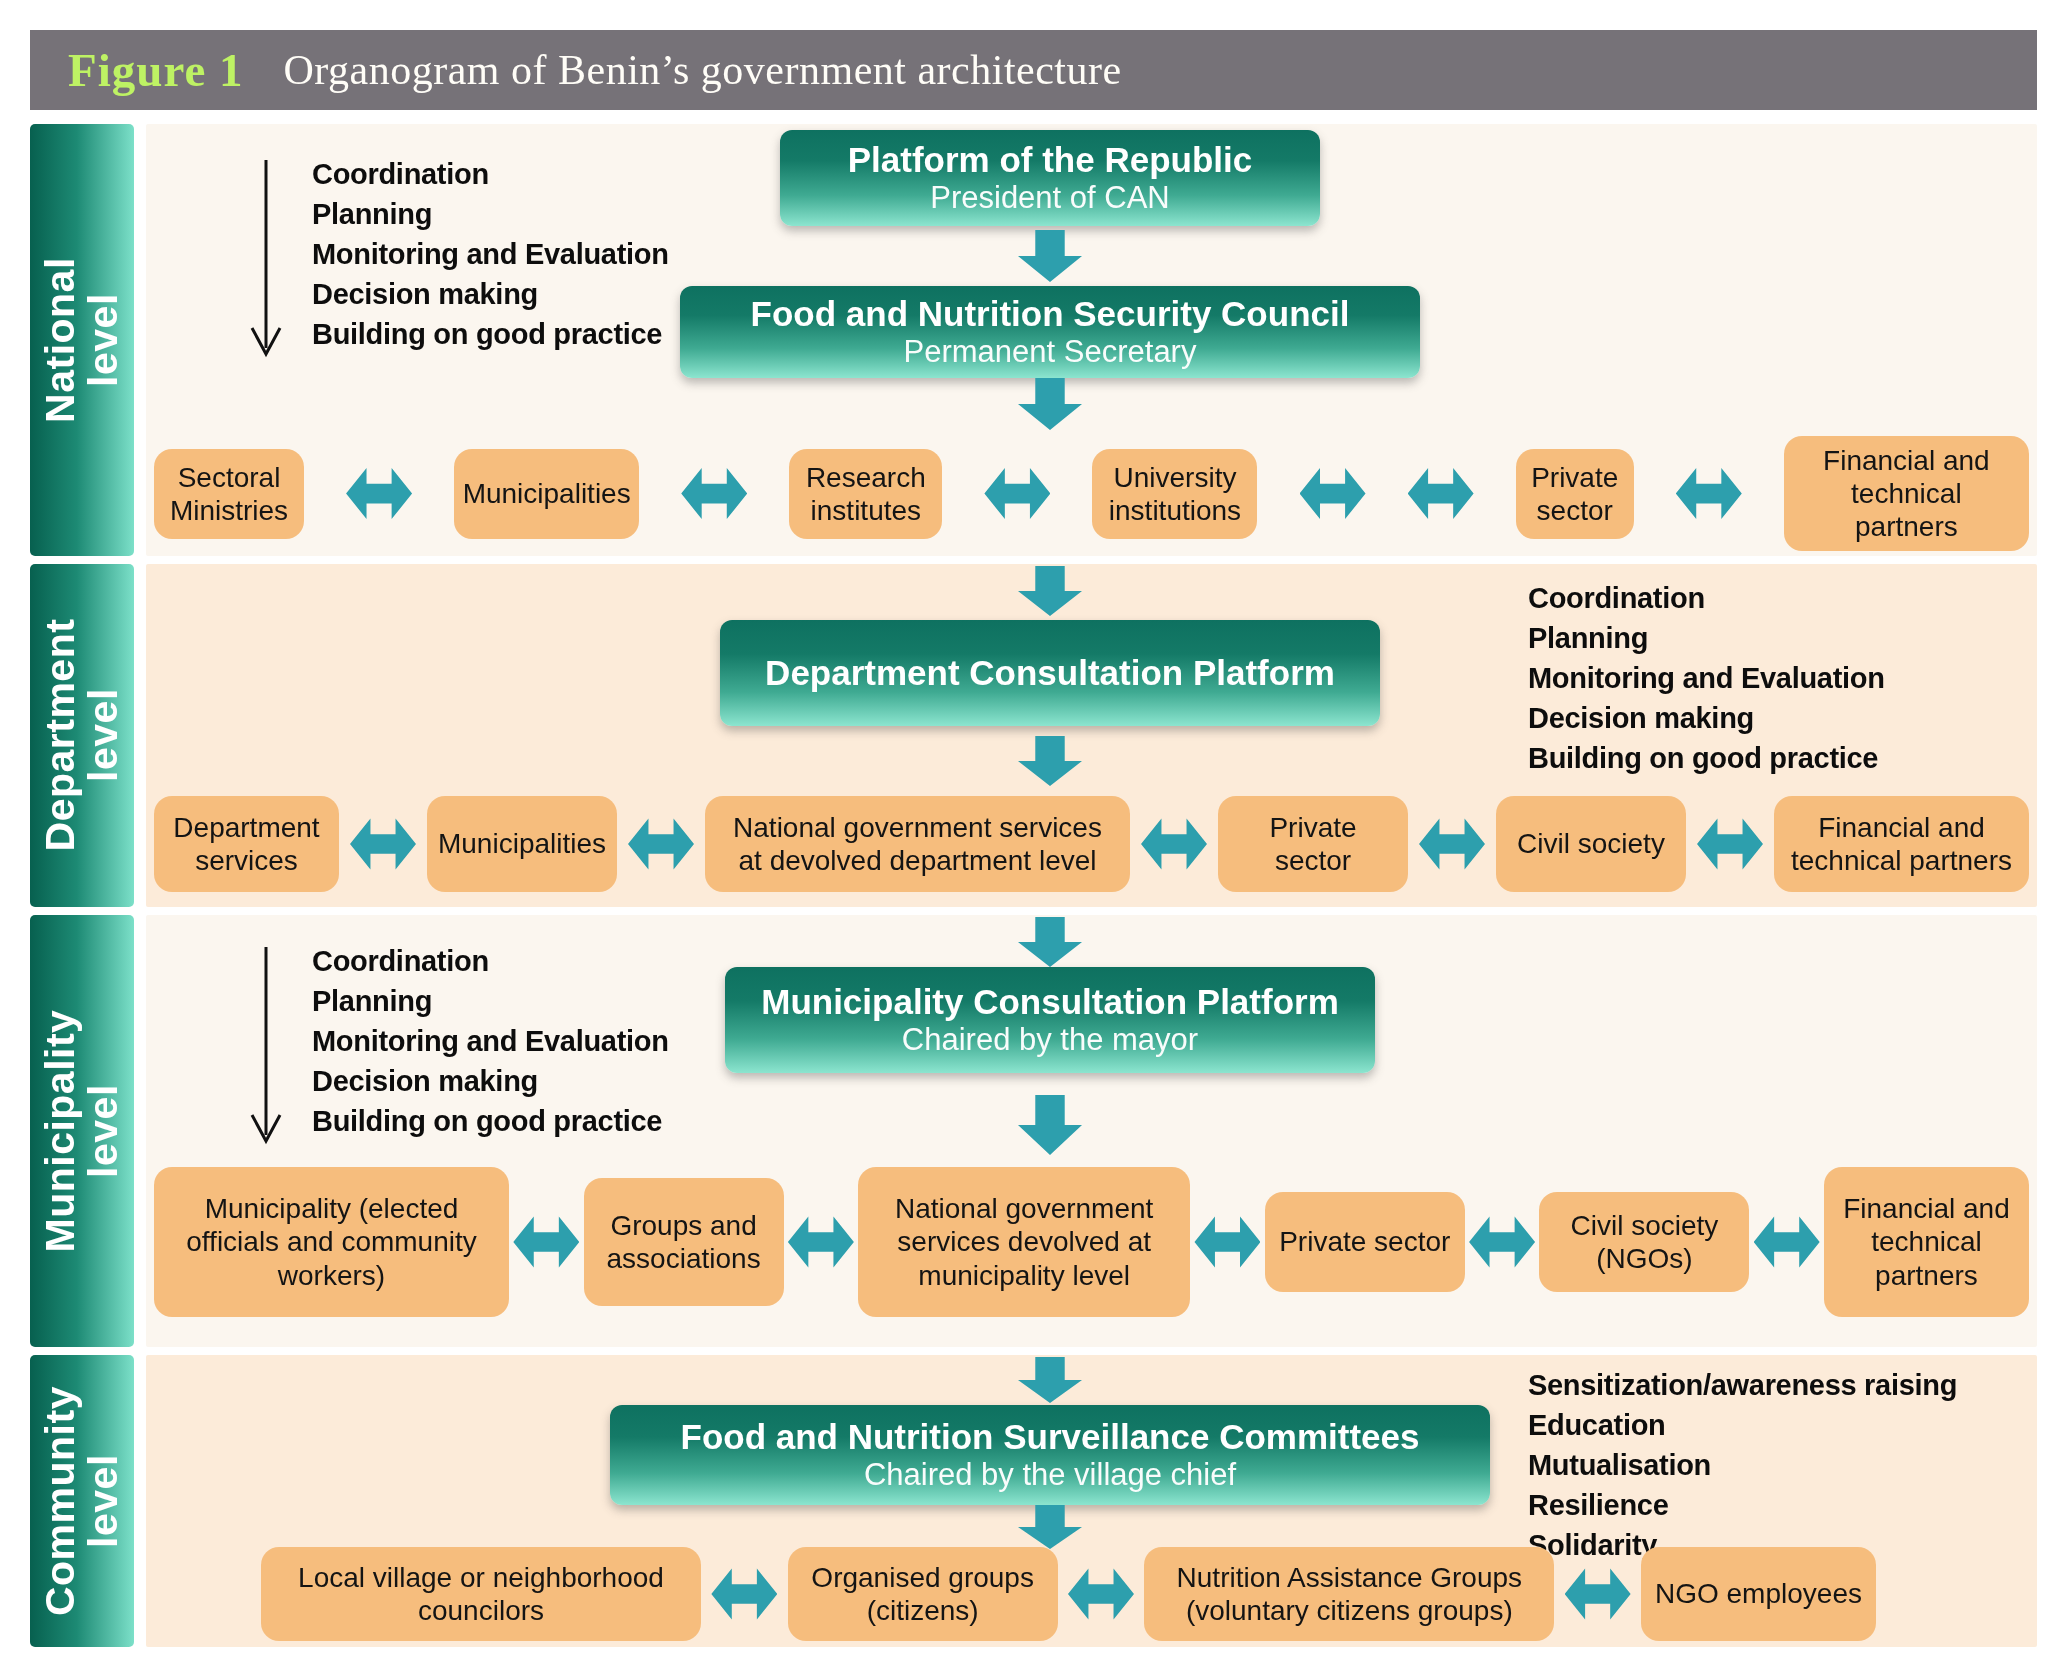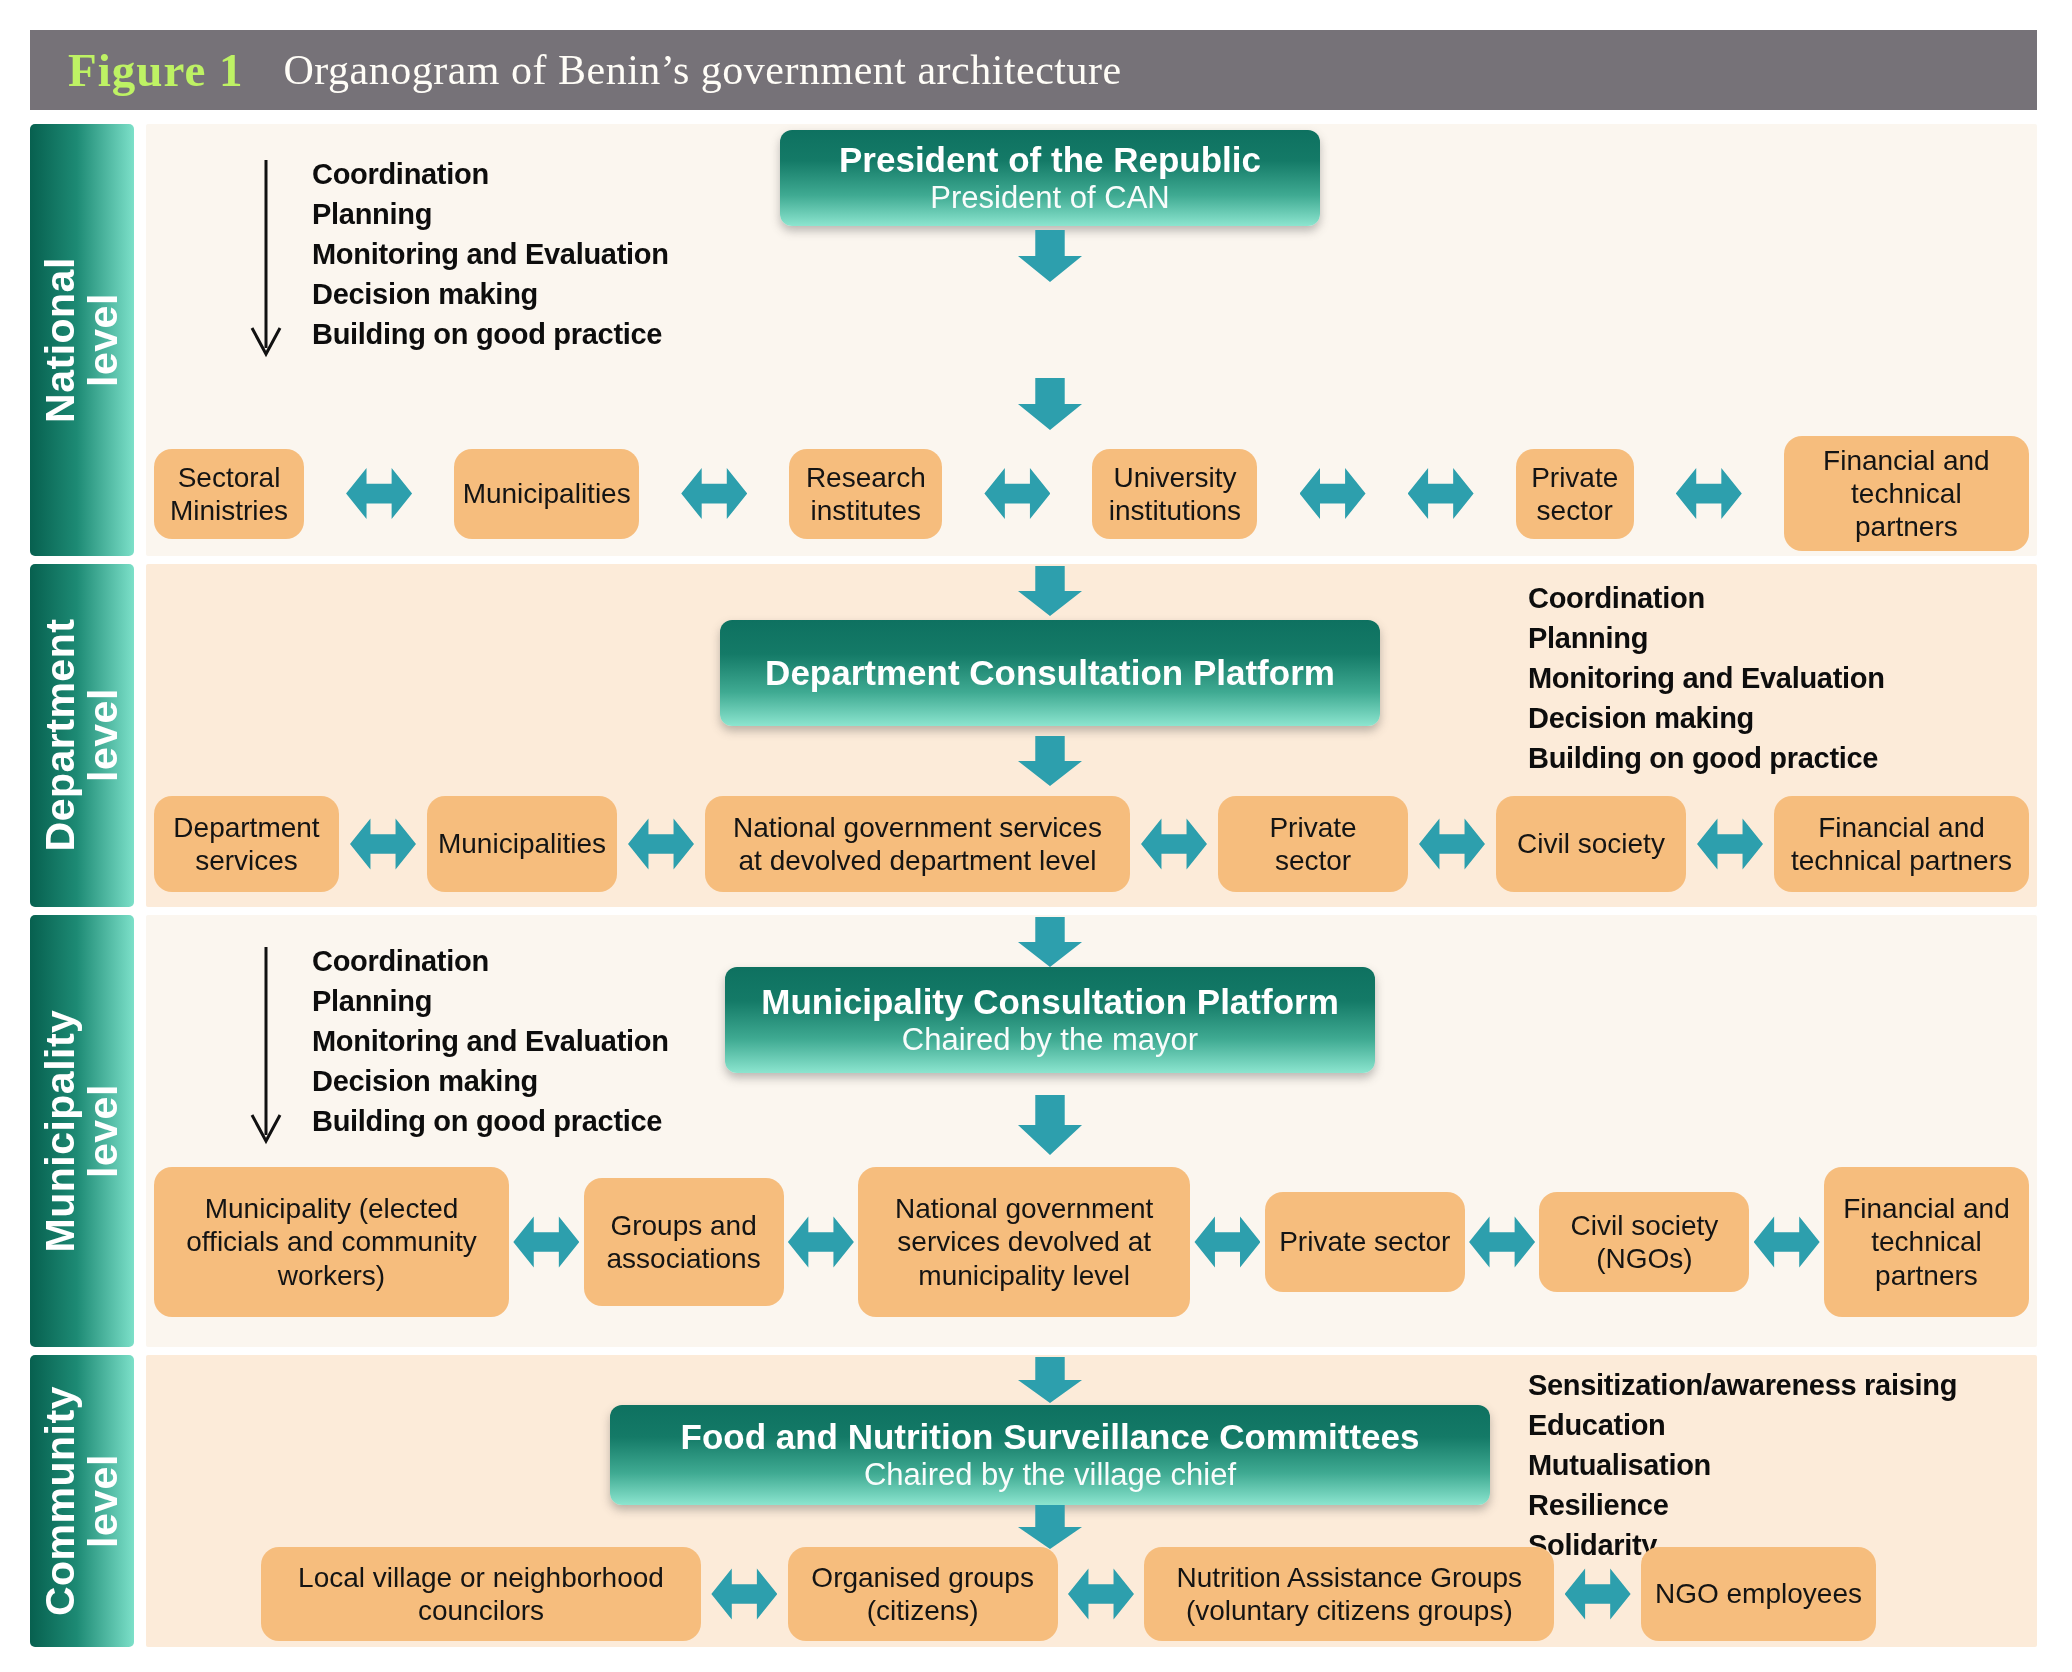--- a/index.html
+++ b/index.html
@@ -87,26 +87,30 @@
           <div class="anno-list">
             <span>Coordination</span>
             <span>Planning</span>
             <span>Monitoring and Evaluation</span>
             <span>Decision making</span>
             <span>Building on good practice</span>
           </div>
         </div>
 
         <div class="hdrbox" style="left:634px;top:6px;width:540px;min-height:96px">
-          <span class="t1">President of the Republic</span>
+          <span class="t1">Platform of the Republic</span>
           <span class="t2">President of CAN</span>
         </div>
 
         <div class="darr" style="left:872px;top:106px;height:52px"></div>
 
+        <div class="hdrbox" style="left:534px;top:162px;width:740px;min-height:88px">
+          <span class="t1">Food and Nutrition Security Council</span>
+          <span class="t2">Permanent Secretary</span>
+        </div>
 
         <div class="darr" style="left:872px;top:254px;height:52px"></div>
 
         <div class="orow" style="left:8px;right:8px;top:312px">
           <div class="obox" style="width:150px;min-height:90px">Sectoral Ministries</div>
           <div class="harr"></div>
           <div class="obox" style="width:185px;min-height:90px">Municipalities</div>
           <div class="harr"></div>
           <div class="obox" style="width:153px;min-height:90px">Research institutes</div>
           <div class="harr"></div>

